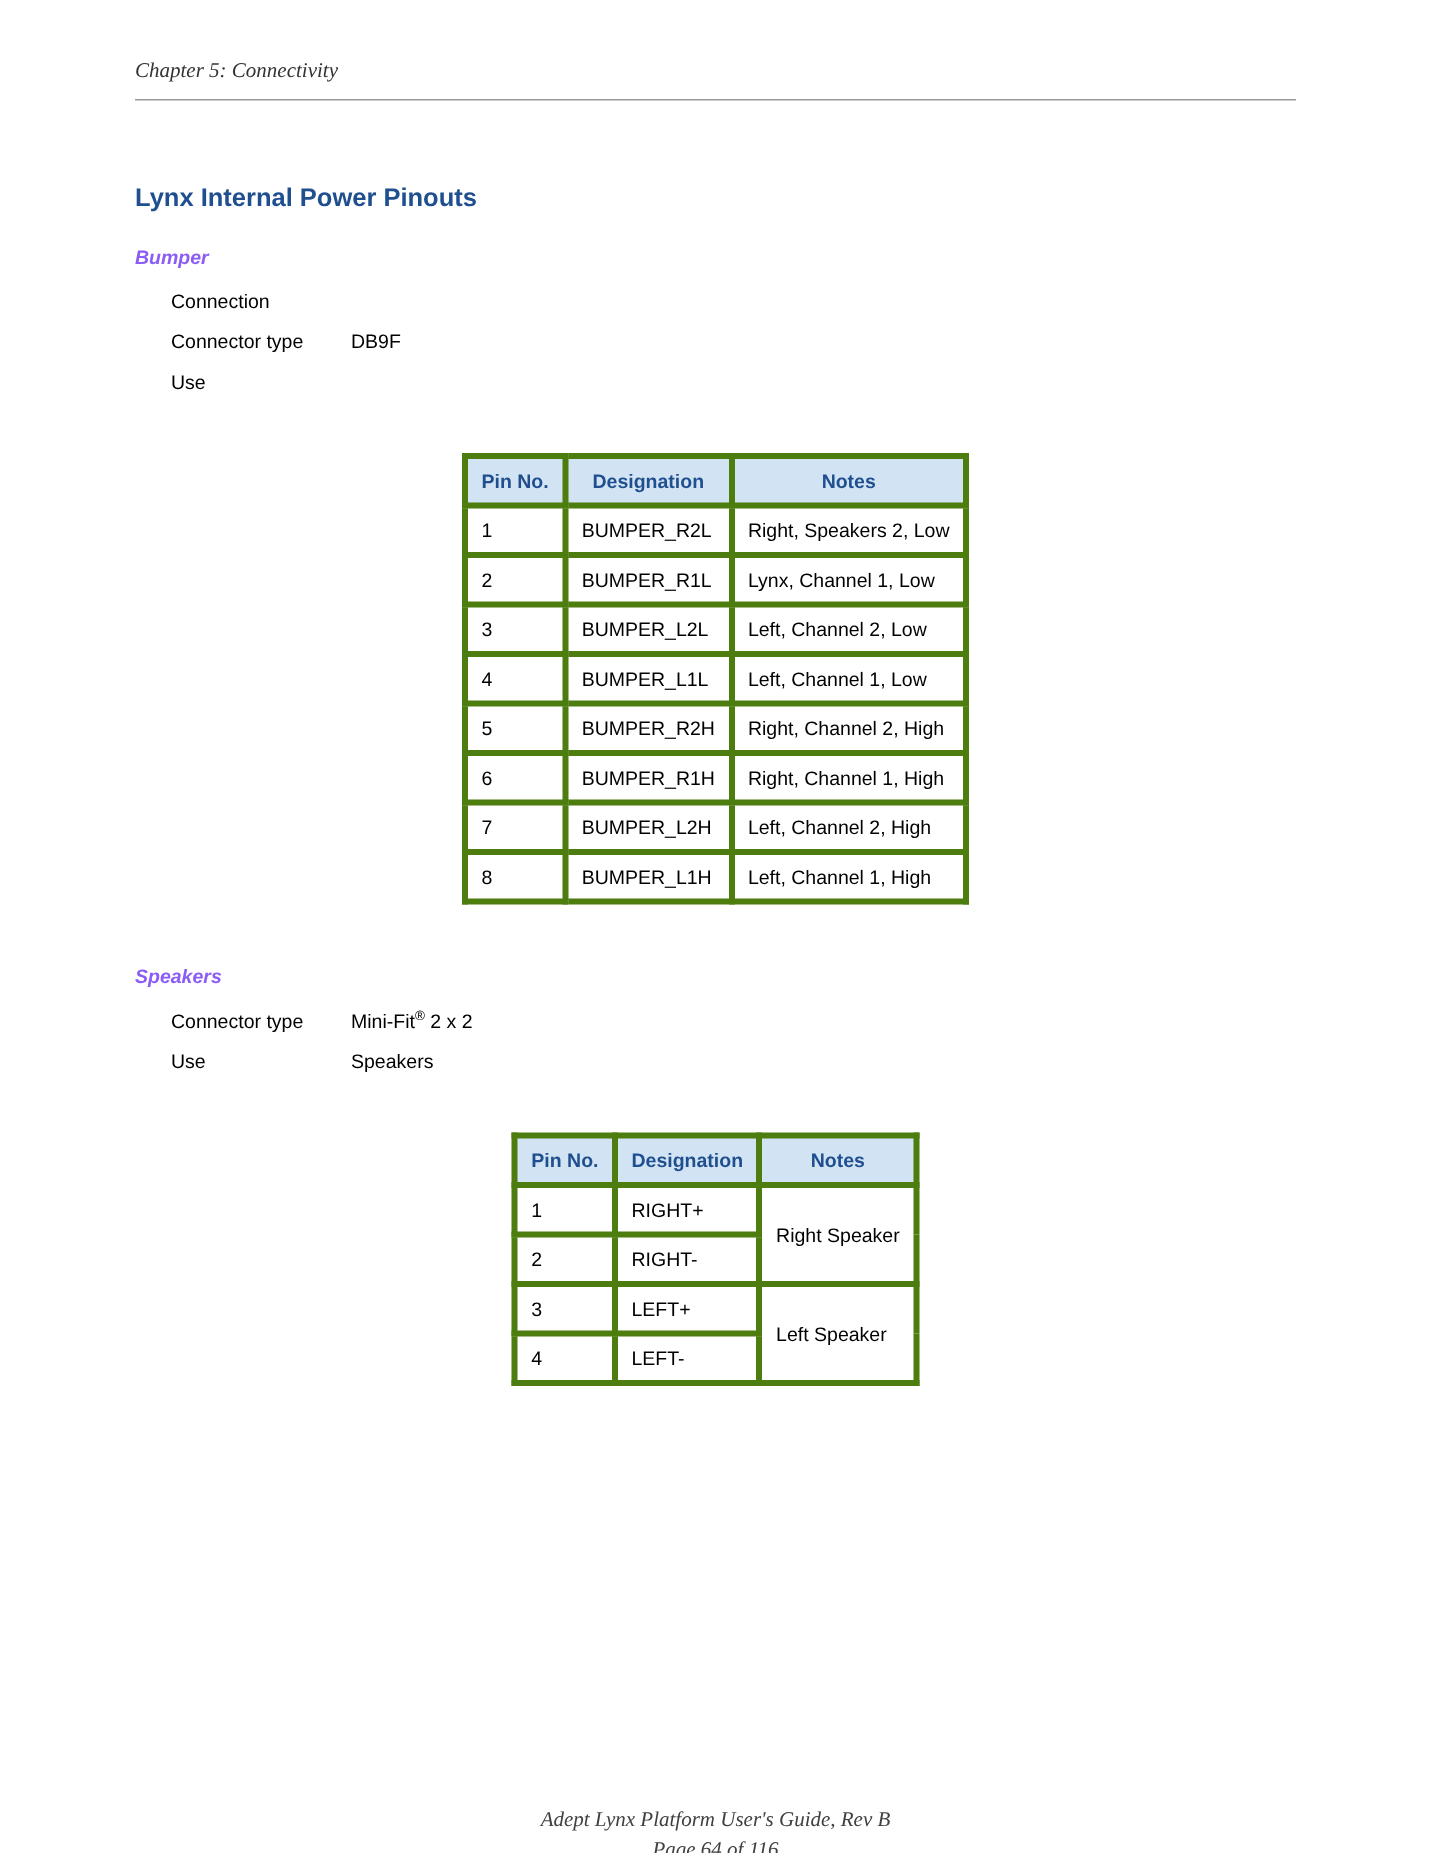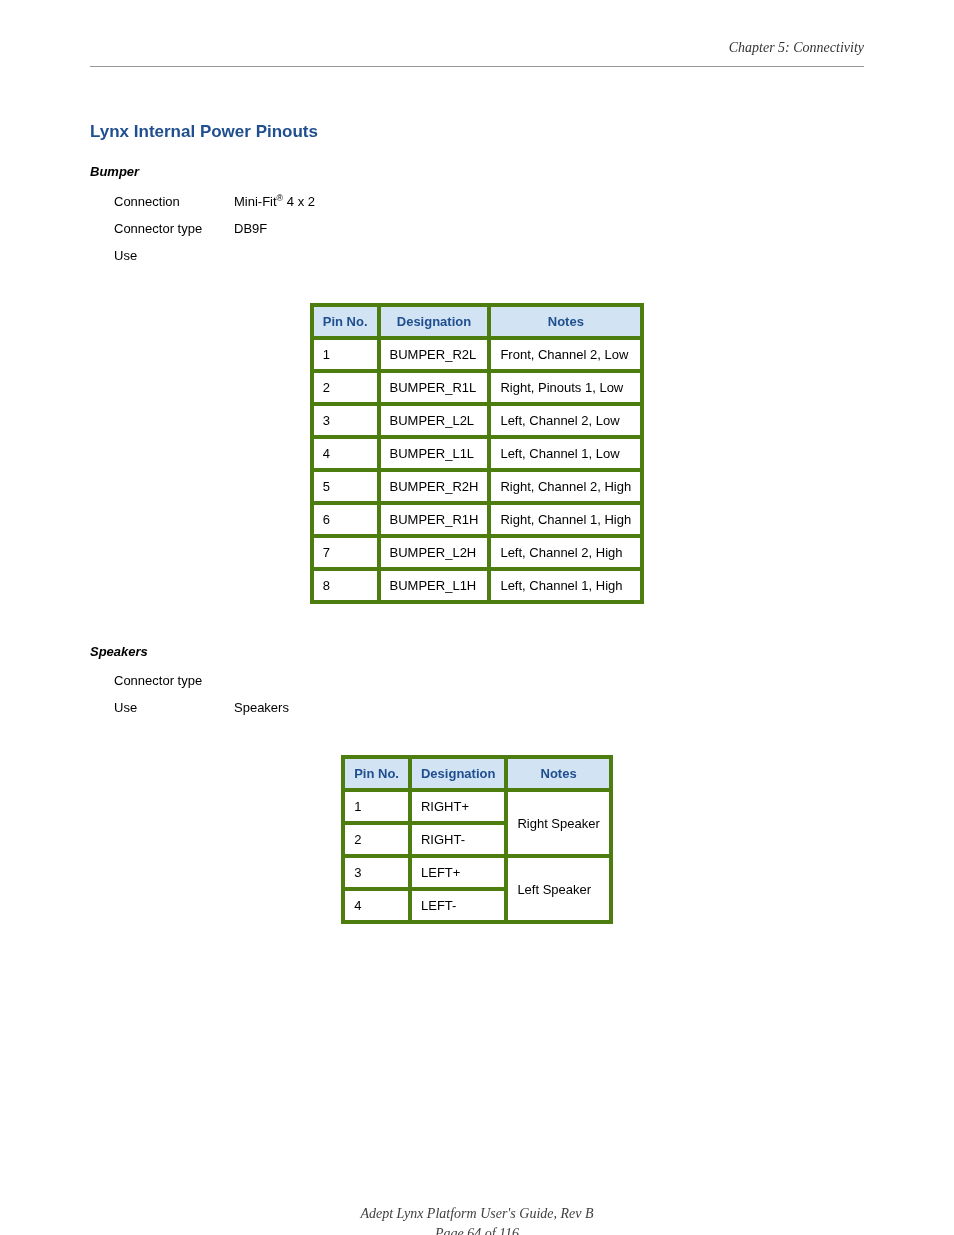--- a/index.html
+++ b/index.html
@@ -6,39 +6,39 @@
     body {
       font-family: Verdana, Geneva, sans-serif;
       font-size: 13px;
       color: #000;
       background: #fff;
       width: 954px;
       margin: 0 auto;
       padding: 40px 90px 30px 90px;
     }
     .page-header {
-      text-align: right;
+      text-align: left;
       font-family: "Palatino Linotype", "Book Antiqua", Palatino, serif;
       font-style: italic;
       font-size: 14px;
       color: #333;
       padding-bottom: 10px;
       border-bottom: 1px solid #999;
       margin-bottom: 55px;
     }
     h2.section-heading {
       color: #1f4f8f;
       font-family: Verdana, Geneva, sans-serif;
       font-size: 17px;
       font-weight: bold;
       margin-bottom: 22px;
       margin-top: 44px;
     }
     h3.subsection-heading {
-      color: #000000;
+      color: #8b5cf6;
       font-family: Verdana, Geneva, sans-serif;
       font-style: italic;
       font-weight: bold;
       font-size: 13px;
       margin-bottom: 14px;
     }
     .kv-list {
       margin-left: 24px;
       margin-bottom: 40px;
     }
@@ -85,23 +85,20 @@
   <span>Chapter 5: Connectivity</span>
 </div>
 
 <h2 class="section-heading">Lynx Internal Power Pinouts</h2>
 
 <h3 class="subsection-heading">Bumper</h3>
 
 <div class="kv-list">
   <div class="kv-row">
     <div class="kv-key">Connection</div>
-    <div class="kv-val">
-      <span>Mini-Fit</span><sup>®</sup><span> 4 x 2</span>
-    </div>
   </div>
   <div class="kv-row">
     <div class="kv-key">Connector type</div>
     <div class="kv-val">DB9F</div>
   </div>
   <div class="kv-row">
     <div class="kv-key">Use</div>
   </div>
 </div>
 
@@ -110,26 +107,26 @@
     <tr>
       <th>Pin No.</th>
       <th>Designation</th>
       <th>Notes</th>
     </tr>
   </thead>
   <tbody>
       <tr>
         <td>1</td>
         <td>BUMPER_R2L</td>
-        <td>Front, Channel 2, Low</td>
+        <td>Right, Speakers 2, Low</td>
       </tr>
       <tr>
         <td>2</td>
         <td>BUMPER_R1L</td>
-        <td>Right, Pinouts 1, Low</td>
+        <td>Lynx, Channel 1, Low</td>
       </tr>
       <tr>
         <td>3</td>
         <td>BUMPER_L2L</td>
         <td>Left, Channel 2, Low</td>
       </tr>
       <tr>
         <td>4</td>
         <td>BUMPER_L1L</td>
         <td>Left, Channel 1, Low</td>
@@ -155,20 +152,23 @@
         <td>Left, Channel 1, High</td>
       </tr>
     </tbody>
 </table>
 
 <h3 class="subsection-heading">Speakers</h3>
 
 <div class="kv-list">
   <div class="kv-row">
     <div class="kv-key">Connector type</div>
+    <div class="kv-val">
+      <span>Mini-Fit</span><sup>®</sup><span> 2 x 2</span>
+    </div>
   </div>
   <div class="kv-row">
     <div class="kv-key">Use</div>
     <div class="kv-val">Speakers</div>
   </div>
 </div>
 
 <table class="pinout">
   <thead>
     <tr>

